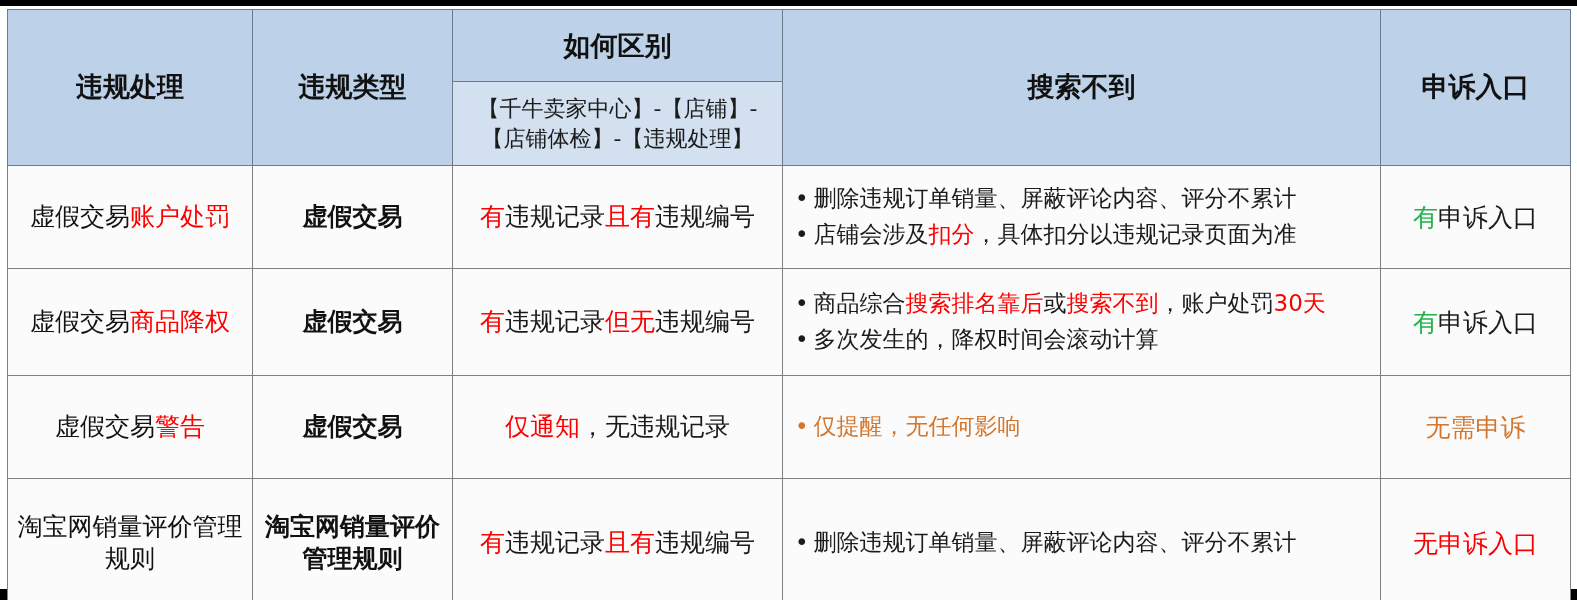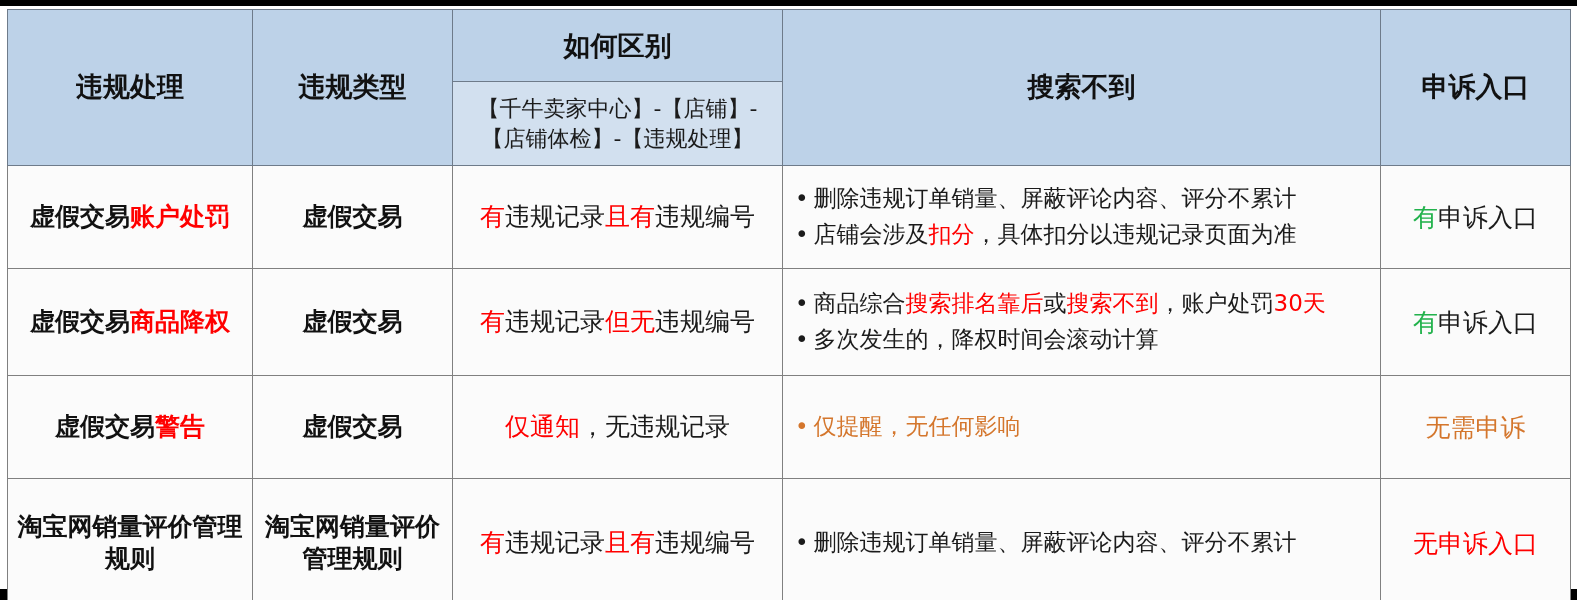--- a/index.html
+++ b/index.html
@@ -83,21 +83,21 @@
     color: #1b1b1b;
     line-height: 1.35;
     height: 84px;
     padding: 4px 6px !important;
     border-color: #6e7b8a !important;
   }
 
   
   .r-type {
     text-align: center;
-    font-weight: bold;
+    font-weight: normal;
     font-size: 25px;
     color: #111111;
     line-height: 1.3;
     padding: 6px 6px !important;
   }
   .r-viol {
     text-align: center;
     font-weight: bold;
     font-size: 25px;
     color: #111111;

